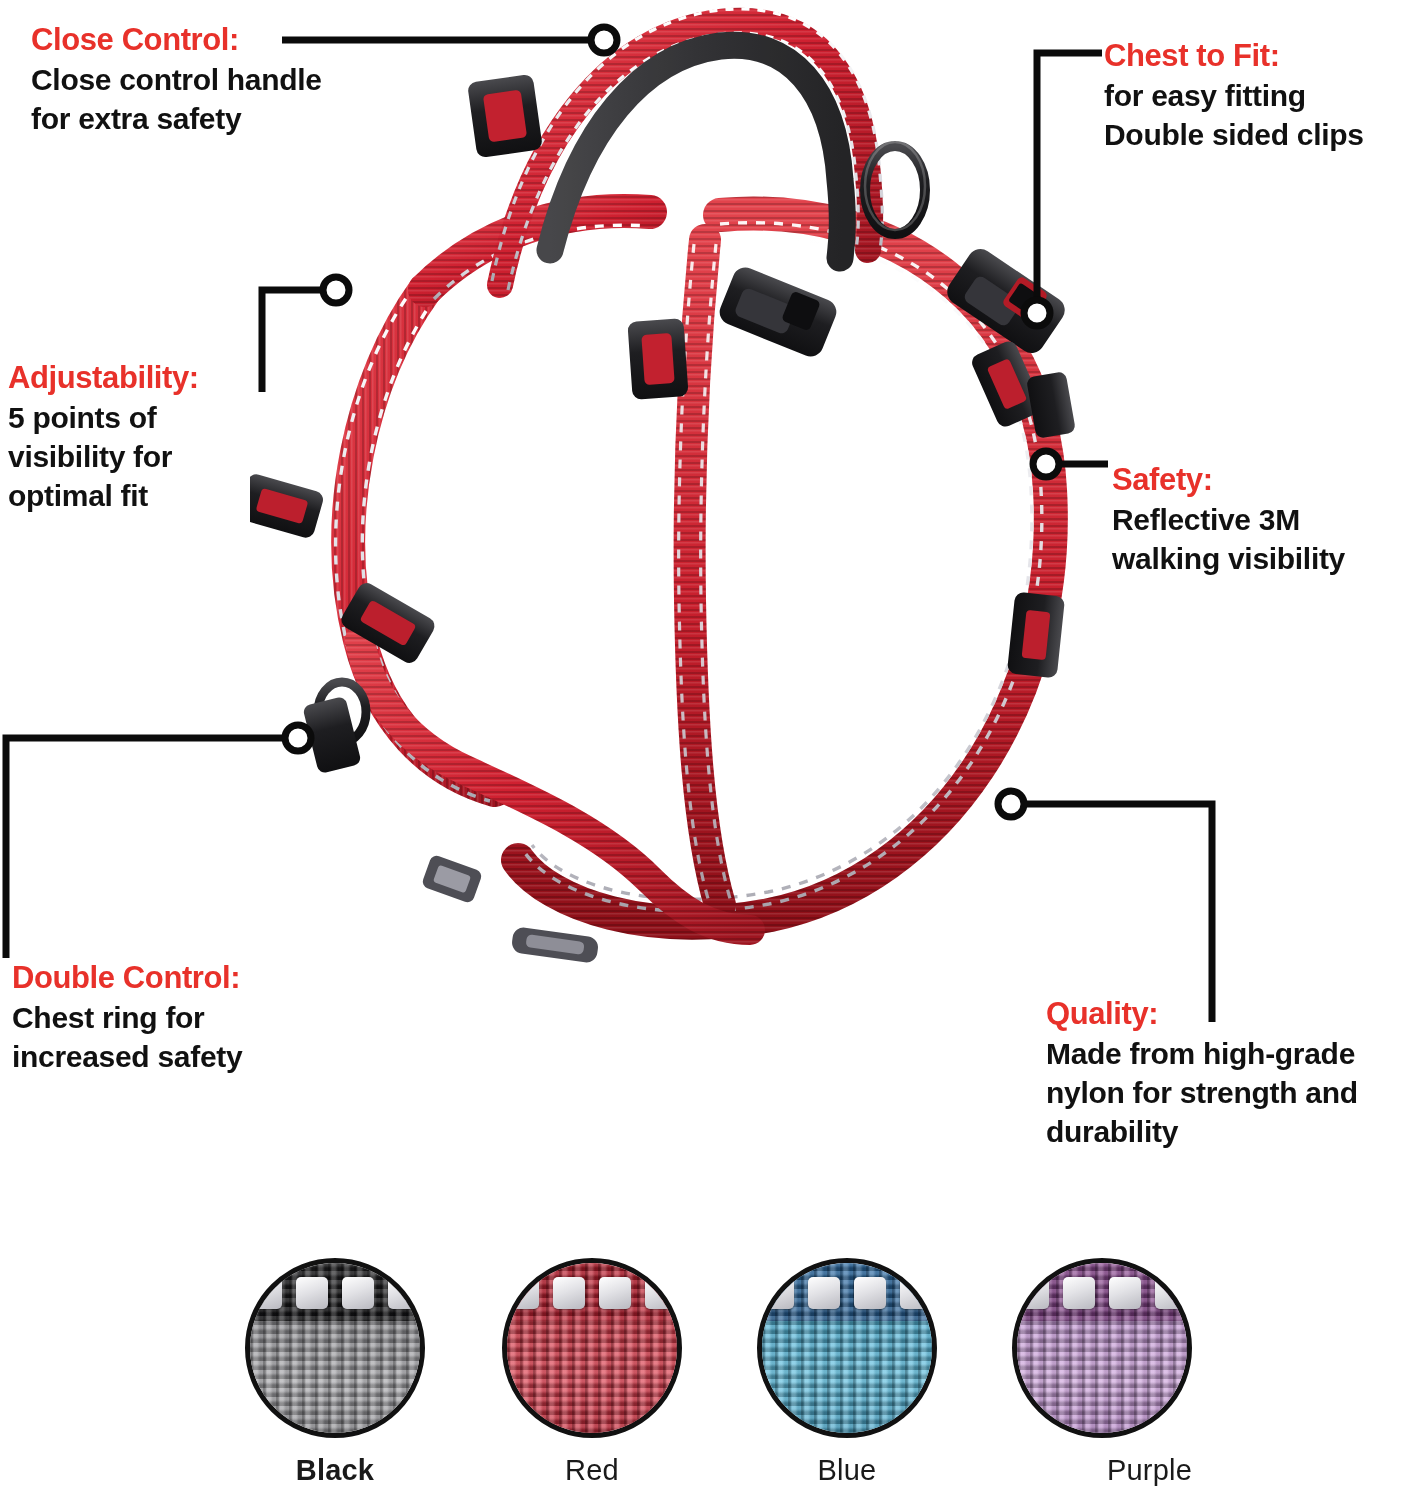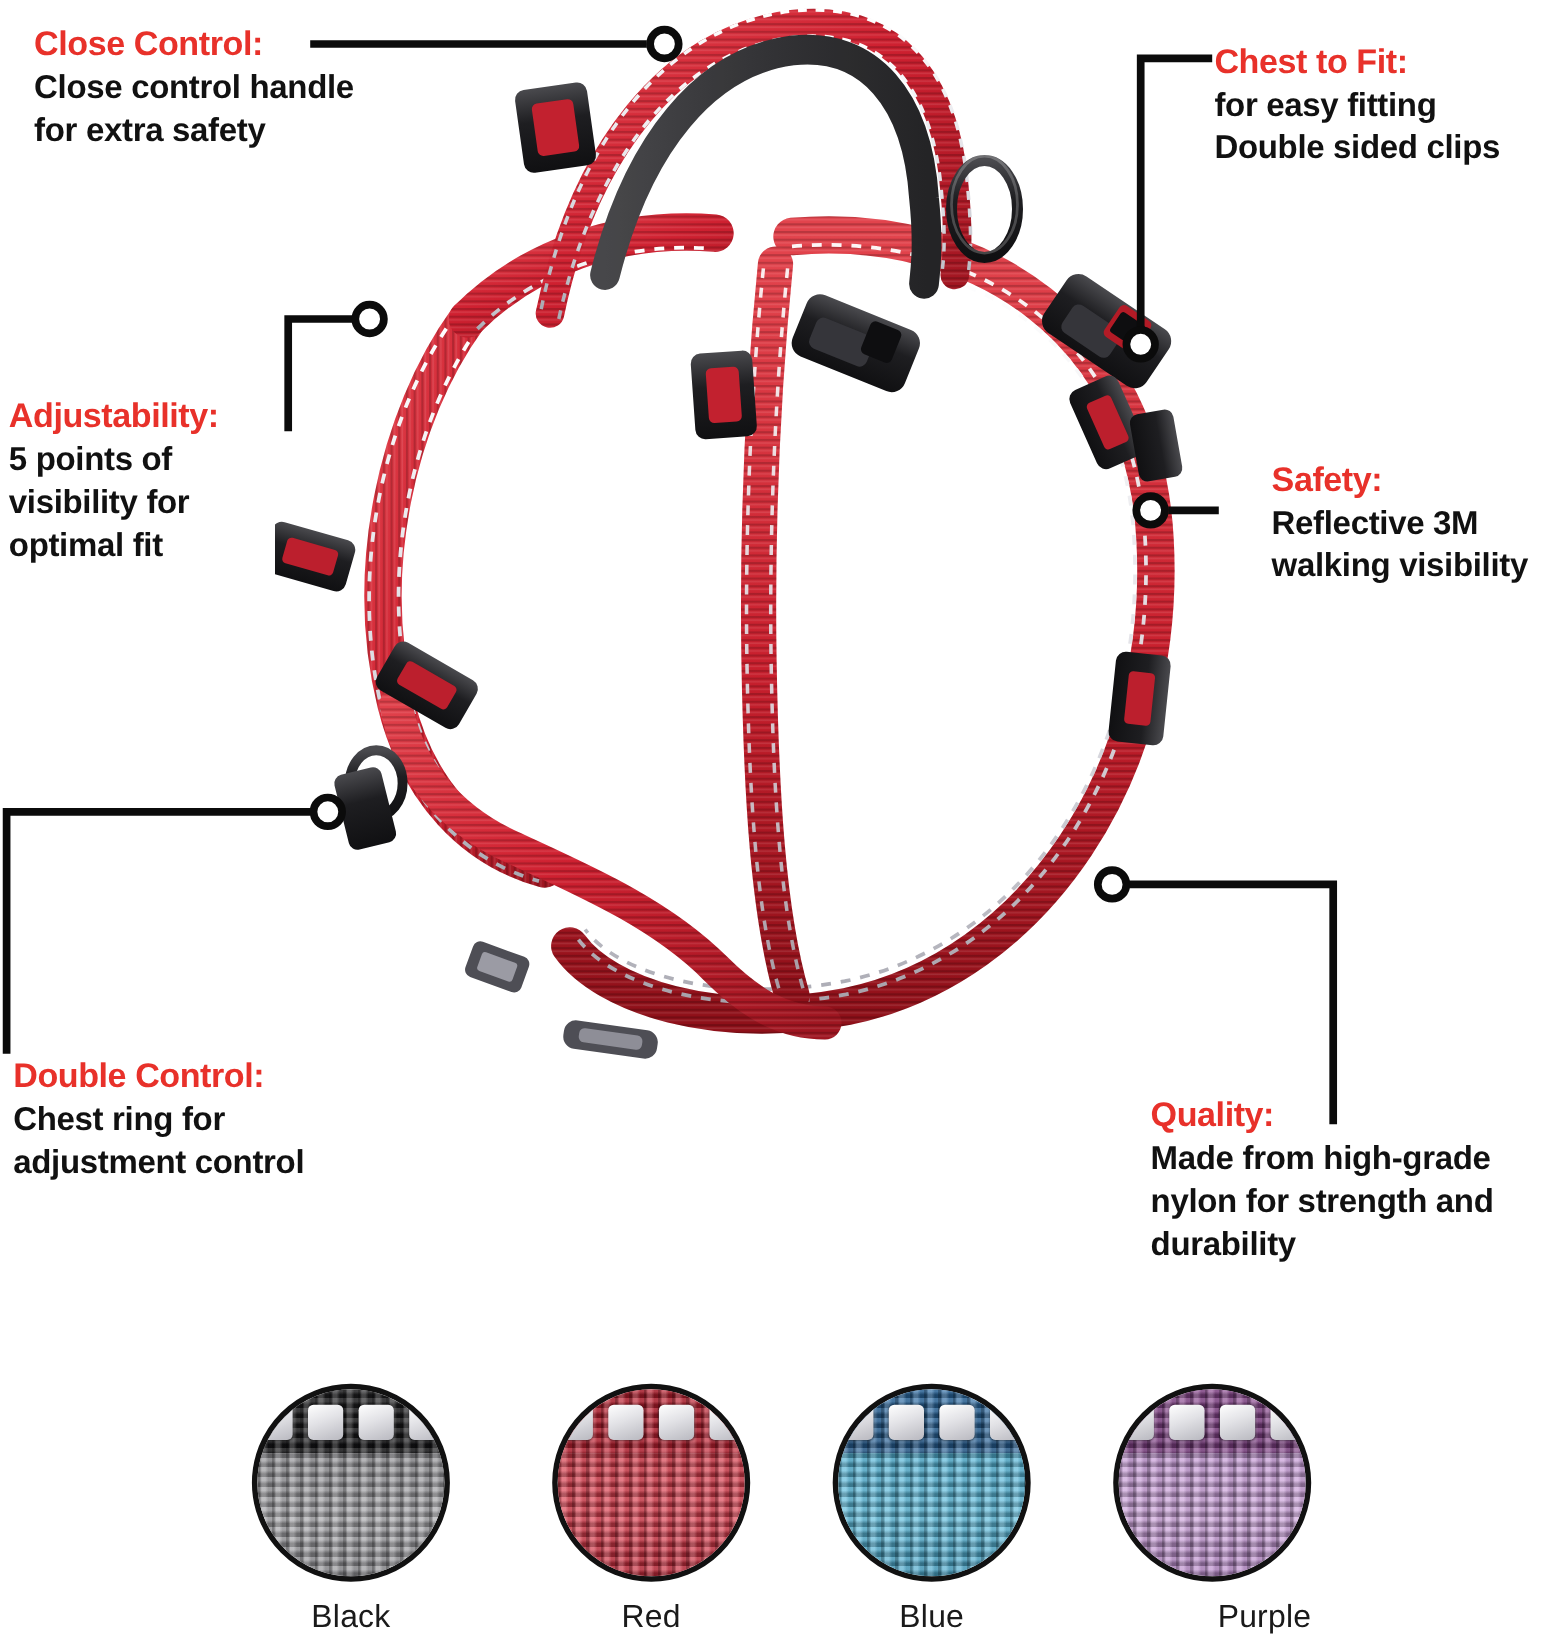--- a/index.html
+++ b/index.html
@@ -28,21 +28,21 @@
     font-weight:bold;
     font-size:30px;
     line-height:39px;
     letter-spacing:-0.3px;
   }
   .callout .c-body sup{font-size:0.58em;vertical-align:super;line-height:0;}
 
   .cal-close{left:16px;top:20px;margin-left:15px;}
   .cal-easy{left:1104px;top:36px;}
   .cal-adjust{left:8px;top:358px;}
-  .cal-safety{left:1112px;top:416px;margin-left:44px;}
+  .cal-safety{left:1112px;top:460px;}
   .cal-extra{left:12px;top:958px;}
   .cal-quality{left:1046px;top:994px;}
 
   
   .leaders{position:absolute;left:0;top:0;width:1422px;height:1500px;pointer-events:none;}
 
   
   .product{position:absolute;left:250px;top:0px;width:860px;height:1010px;}
 
   
@@ -53,21 +53,21 @@
     position:absolute;width:180px;text-align:center;
   }
   .swatch .disc{
     width:180px;height:180px;border-radius:50%;
     border:5px solid #111111;box-sizing:border-box;
     overflow:hidden;position:relative;
   }
   .swatch .label{
     margin-top:16px;font-size:29px;color:#1a1a1a;letter-spacing:0.2px;
   }
-  .sw-black{left:229px;}
+  .sw-black{left:245px;font-weight:bold;}
   .sw-red{left:502px;}
   .sw-blue{left:757px;}
   .sw-purple{left:1012px;text-align:right;}
 
   
   .weave{position:absolute;inset:0;}
   .weave .band-top{position:absolute;left:0;right:0;top:0;height:34%;}
   .weave .band-bot{position:absolute;left:0;right:0;top:34%;bottom:0;}
   .weave .ribs{
     position:absolute;inset:0;
@@ -292,21 +292,21 @@
 
   <div class="callout cal-safety">
     <div class="c-title">Safety:</div>
     <div class="c-body">Reflective 3M</div>
     <div class="c-body">walking visibility</div>
   </div>
 
   <div class="callout cal-extra">
     <div class="c-title">Double Control:</div>
     <div class="c-body">Chest ring for</div>
-    <div class="c-body">adjustment control</div>
+    <div class="c-body">increased safety</div>
   </div>
 
   <div class="callout cal-quality">
     <div class="c-title">Quality:</div>
     <div class="c-body">Made from high-grade</div>
     <div class="c-body">nylon for strength and</div>
     <div class="c-body">durability</div>
   </div>
 
   <div class="swatches">

